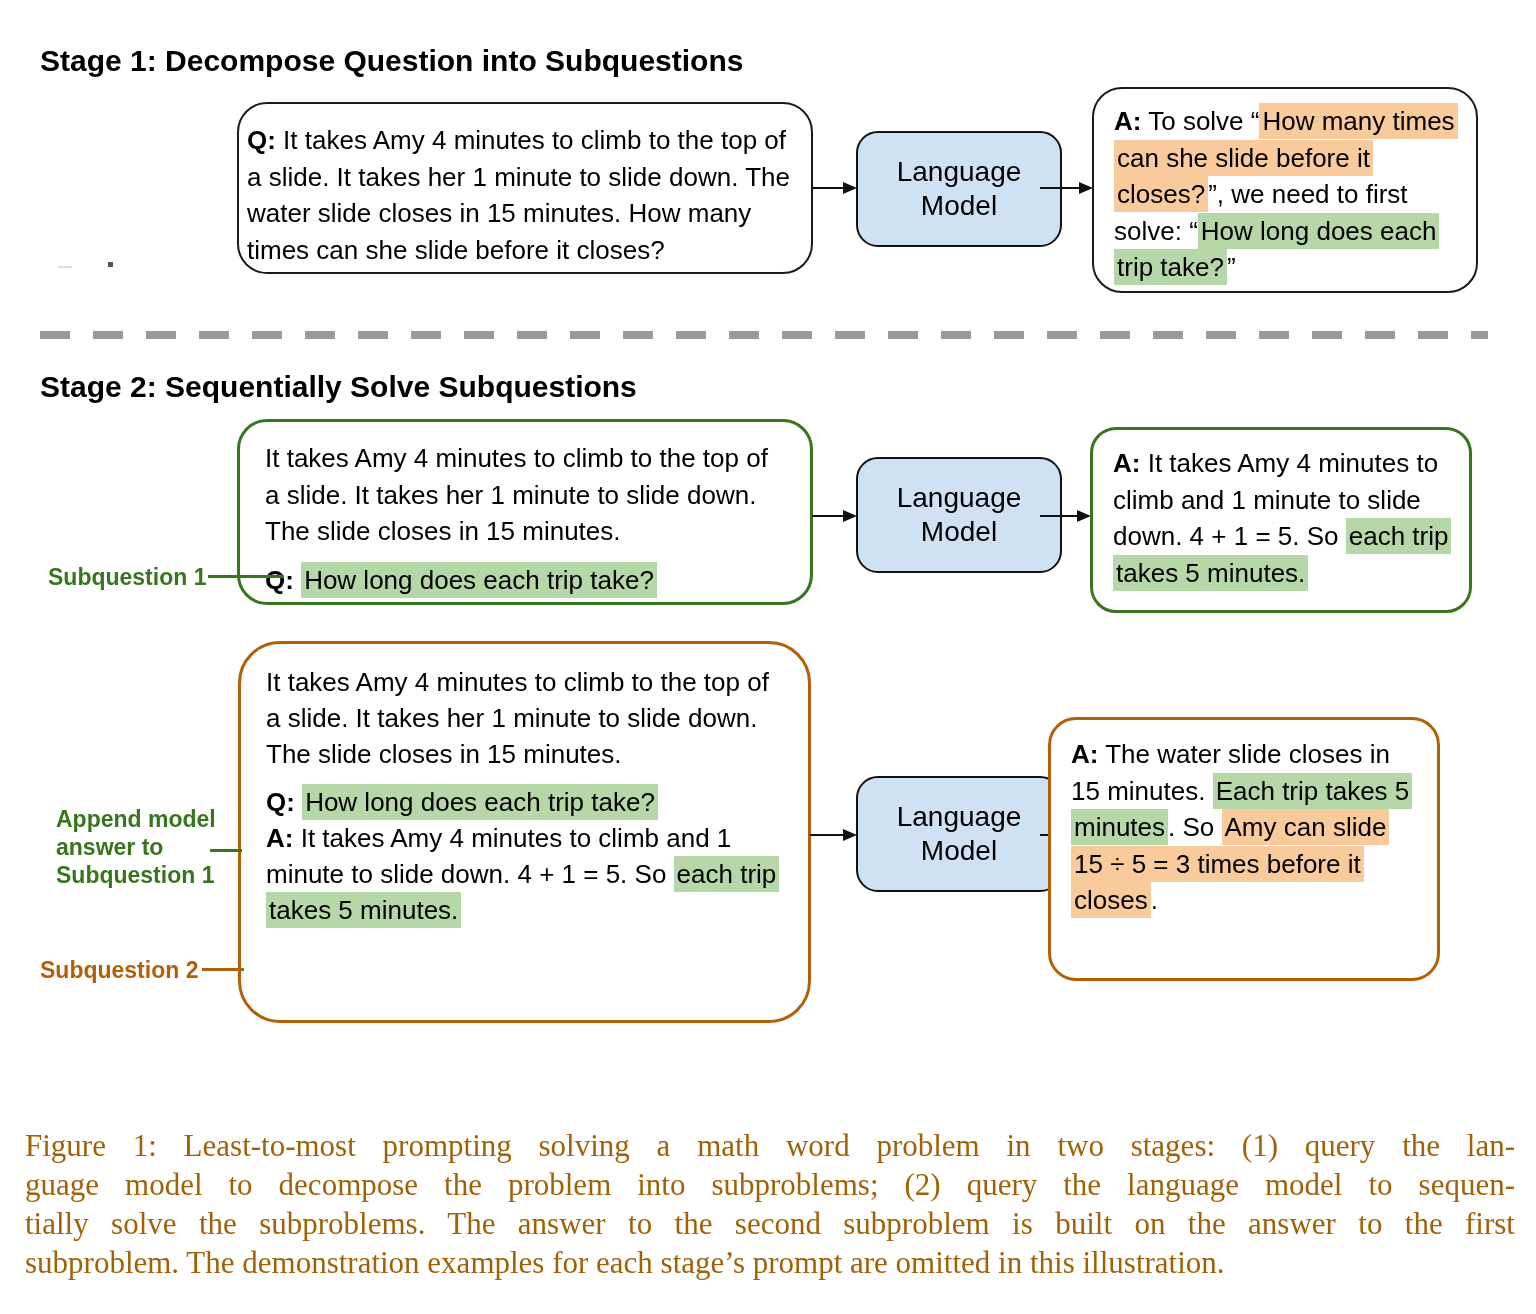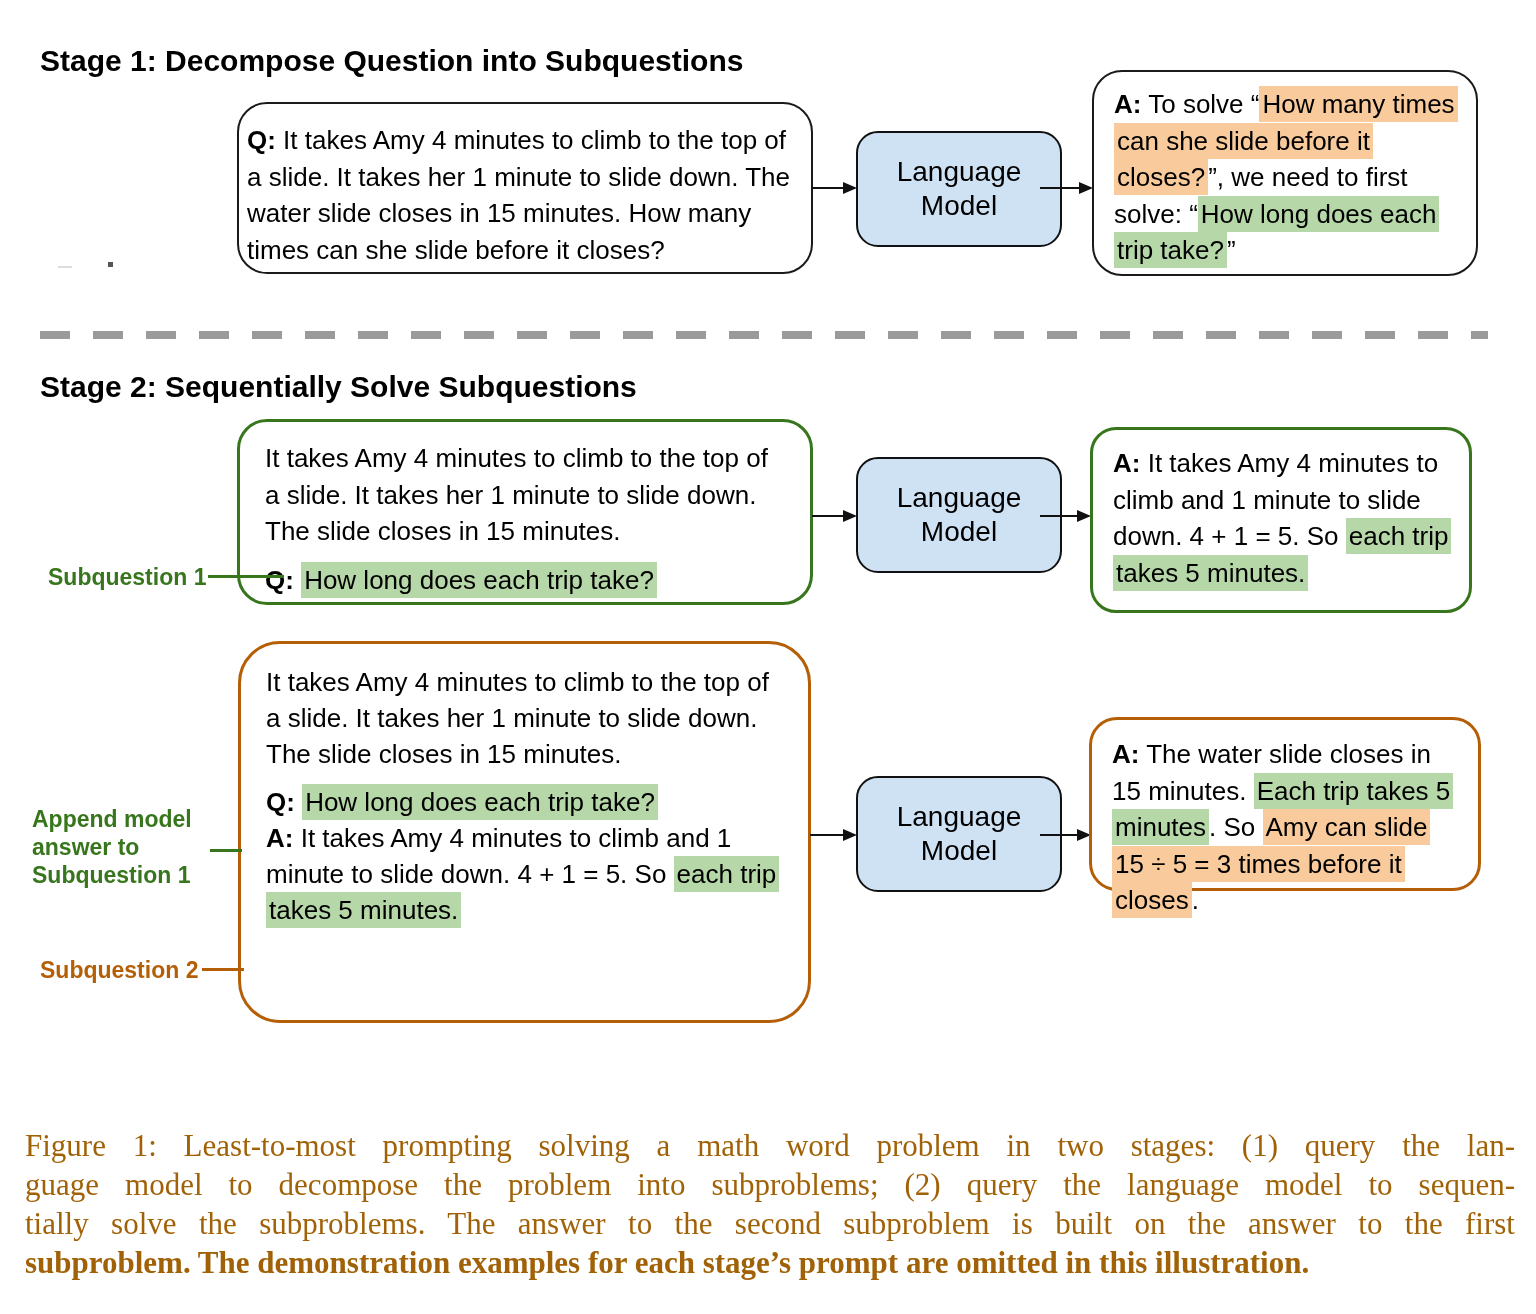--- a/index.html
+++ b/index.html
@@ -53,21 +53,21 @@
   .label-green{color:var(--green);}
   .label-orange{color:var(--orange);}
   .connector{position:absolute;height:3px;}
   .connector.green{background:var(--green);}
   .connector.orange{background:var(--orange);}
   .caption{
     position:absolute;left:25px;top:1112px;width:1490px;
     font-family:"Liberation Serif",serif;font-size:31px;line-height:39px;color:#a16207;
   }
   .cap-line{text-align:justify;text-align-last:justify;}
-  .cap-line.last{text-align-last:left;font-weight:bold;}
+  .cap-line.last{text-align-last:left;}
   .stray{position:absolute;background:#bbb;}
   .mt1{margin-top:12px !important;}
   .mt2{margin-top:22px !important;}
 </style>
 </head>
 <body>
 
 <div class="canvas">
 
   <div class="stage-title" style="left:40px;top:30px;">Stage 1: Decompose Question into Subquestions</div>
@@ -77,21 +77,21 @@
   </div>
 
   <div class="arrow" style="left:812px;top:173px;width:42px;"></div>
 
   <div class="lm-box" style="left:856px;top:117px;">
     <span>Language Model</span>
   </div>
 
   <div class="arrow" style="left:1040px;top:173px;width:50px;"></div>
 
-  <div class="bubble" style="left:1092px;top:56px;width:386px;height:206px;padding:14px 20px;">
+  <div class="bubble" style="left:1092px;top:73px;width:386px;height:206px;padding:14px 20px;">
     <p><span class="b">A:</span><span> To solve “</span><span class="hl hl-orange">How many times can she slide before it closes?</span><span>”, we need to first solve: “</span><span class="hl hl-green">How long does each trip take?</span><span>”</span></p>
   </div>
 
   <div class="stray" style="left:58px;top:252px;width:14px;height:2px;opacity:.5;"></div>
   <div class="stray" style="left:108px;top:248px;width:5px;height:5px;background:#555;"></div>
 
   <div class="divider" style="left:40px;top:317px;width:1448px;"></div>
 
   <div class="stage-title" style="left:40px;top:356px;">Stage 2: Sequentially Solve Subquestions</div>
 
@@ -114,37 +114,37 @@
   <div class="bubble green-box" style="left:1090px;top:413px;width:382px;height:186px;padding:15px 20px;border-radius:26px;">
     <p><span class="b">A:</span><span> It takes Amy 4 minutes to climb and 1 minute to slide down. 4 + 1 = 5. So </span><span class="hl hl-green">each trip takes 5 minutes.</span></p>
   </div>
 
   <div class="bubble orange-box" style="left:238px;top:627px;width:573px;height:382px;padding:20px 25px 12px 25px;line-height:36px;">
     <p><span>It takes Amy 4 minutes to climb to the top of a slide. It takes her 1 minute to slide down. The slide closes in 15 minutes.</span></p>
     <p class="mt1"><span class="b">Q:</span><span> </span><span class="hl hl-green">How long does each trip take?</span></p>
     <p><span class="b">A:</span><span> It takes Amy 4 minutes to climb and 1 minute to slide down. 4 + 1 = 5. So </span><span class="hl hl-green">each trip takes 5 minutes.</span></p>
   </div>
 
-  <div class="side-label label-green" style="left:32px;top:791px;">Append model
+  <div class="side-label label-green" style="left:56px;top:791px;">Append model
 answer to
 Subquestion 1</div>
   <div class="connector green" style="left:210px;top:835px;width:32px;"></div>
 
   <div class="side-label label-orange" style="left:40px;top:942px;">Subquestion 2</div>
   <div class="connector orange" style="left:202px;top:954px;width:42px;"></div>
 
   <div class="arrow" style="left:810px;top:820px;width:44px;"></div>
 
   <div class="lm-box" style="left:856px;top:762px;">
     <span>Language Model</span>
   </div>
 
   <div class="arrow" style="left:1040px;top:820px;width:48px;"></div>
 
-  <div class="bubble orange-box" style="left:1089px;top:703px;width:392px;height:174px;padding:16px 20px;border-radius:28px;">
+  <div class="bubble orange-box" style="left:1048px;top:703px;width:392px;height:264px;padding:16px 20px;border-radius:28px;">
     <p><span class="b">A:</span><span> The water slide closes in 15 minutes. </span><span class="hl hl-green">Each trip takes 5 minutes</span><span>. So </span><span class="hl hl-orange">Amy can slide 15 ÷ 5 = 3 times before it closes</span><span>.</span></p>
   </div>
 
   <div class="caption">
     <div class="cap-line">Figure 1: Least-to-most prompting solving a math word problem in two stages: (1) query the lan-</div>
     <div class="cap-line">guage model to decompose the problem into subproblems; (2) query the language model to sequen-</div>
     <div class="cap-line">tially solve the subproblems. The answer to the second subproblem is built on the answer to the first</div>
     <div class="cap-line last">subproblem. The demonstration examples for each stage’s prompt are omitted in this illustration.</div>
   </div>
 

